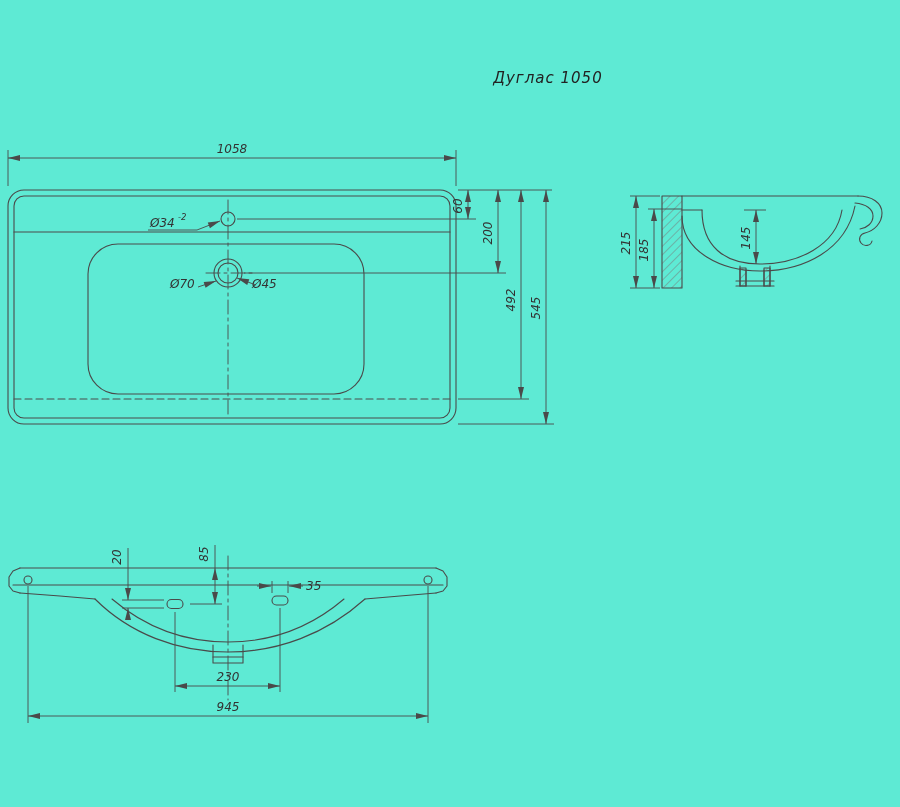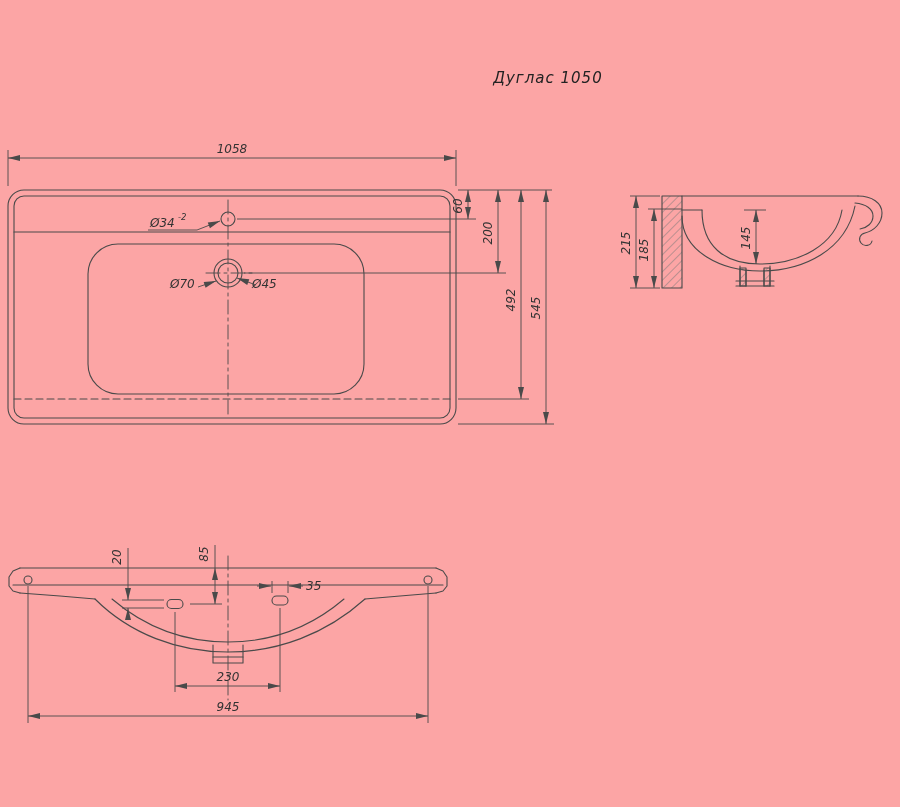--- a/index.html
+++ b/index.html
@@ -1,16 +1,16 @@
 <!DOCTYPE html>
 <html><head>
 <meta charset="utf-8">
 <style>
   html,body{margin:0;padding:0;background:#ffffff;}
-  .sheet{position:relative;width:900px;height:807px;background:#fca5a5;overflow:hidden;}
+  .sheet{position:relative;width:900px;height:807px;background:#5eead4;overflow:hidden;}
   svg text{font-family:"DejaVu Sans","Liberation Sans",sans-serif;font-style:italic;fill:#333;font-size:12px;}
   text.title{font-size:15px;fill:#222;letter-spacing:1px;}
   text.sup{font-size:8.5px;}
   g.outline line, g.outline path, g.outline rect, g.outline circle, g.outline ellipse{
     fill:none;stroke:#4a4a4a;stroke-width:1.1;stroke-linecap:round;stroke-linejoin:round;}
   g.dims line{stroke:#4a4a4a;stroke-width:0.9;fill:none;}
   .dashed{stroke-dasharray:7 4;}
   .cl{stroke-dasharray:14 4 3 4;stroke-width:0.9 !important;}
   .hatched{fill:url(#hatch) !important;stroke:#4a4a4a;stroke-width:1.1;}
 </style>

